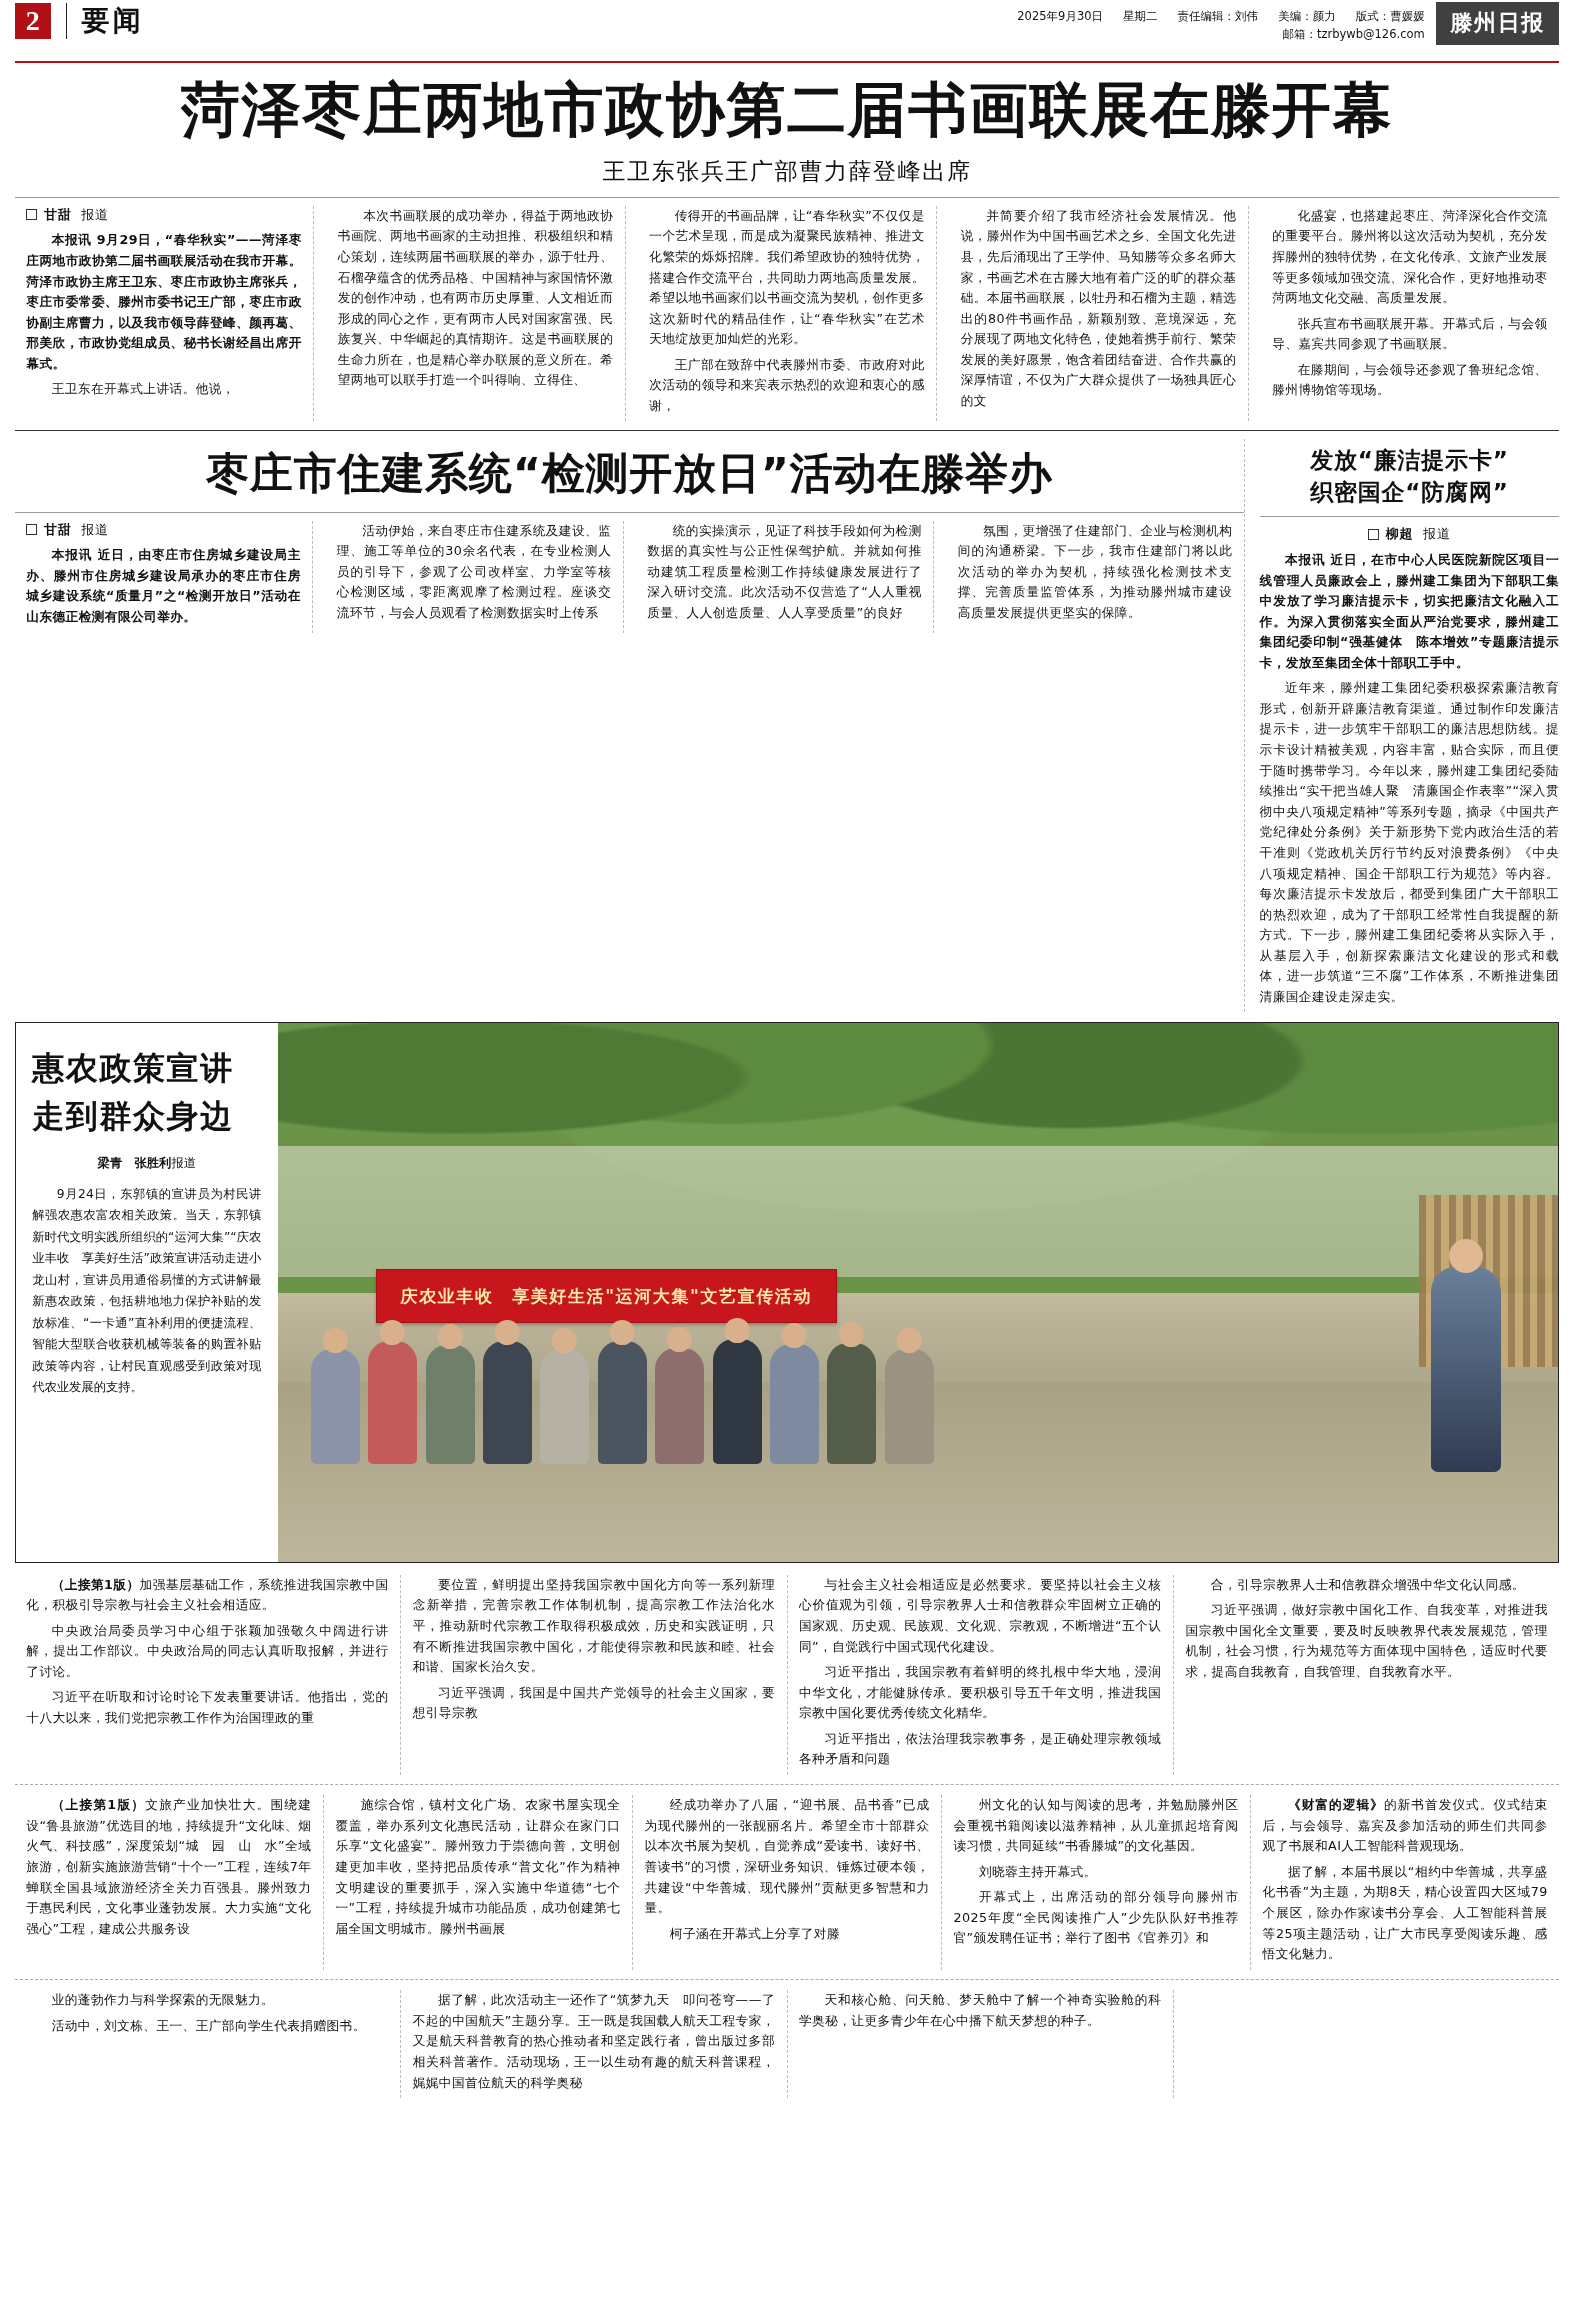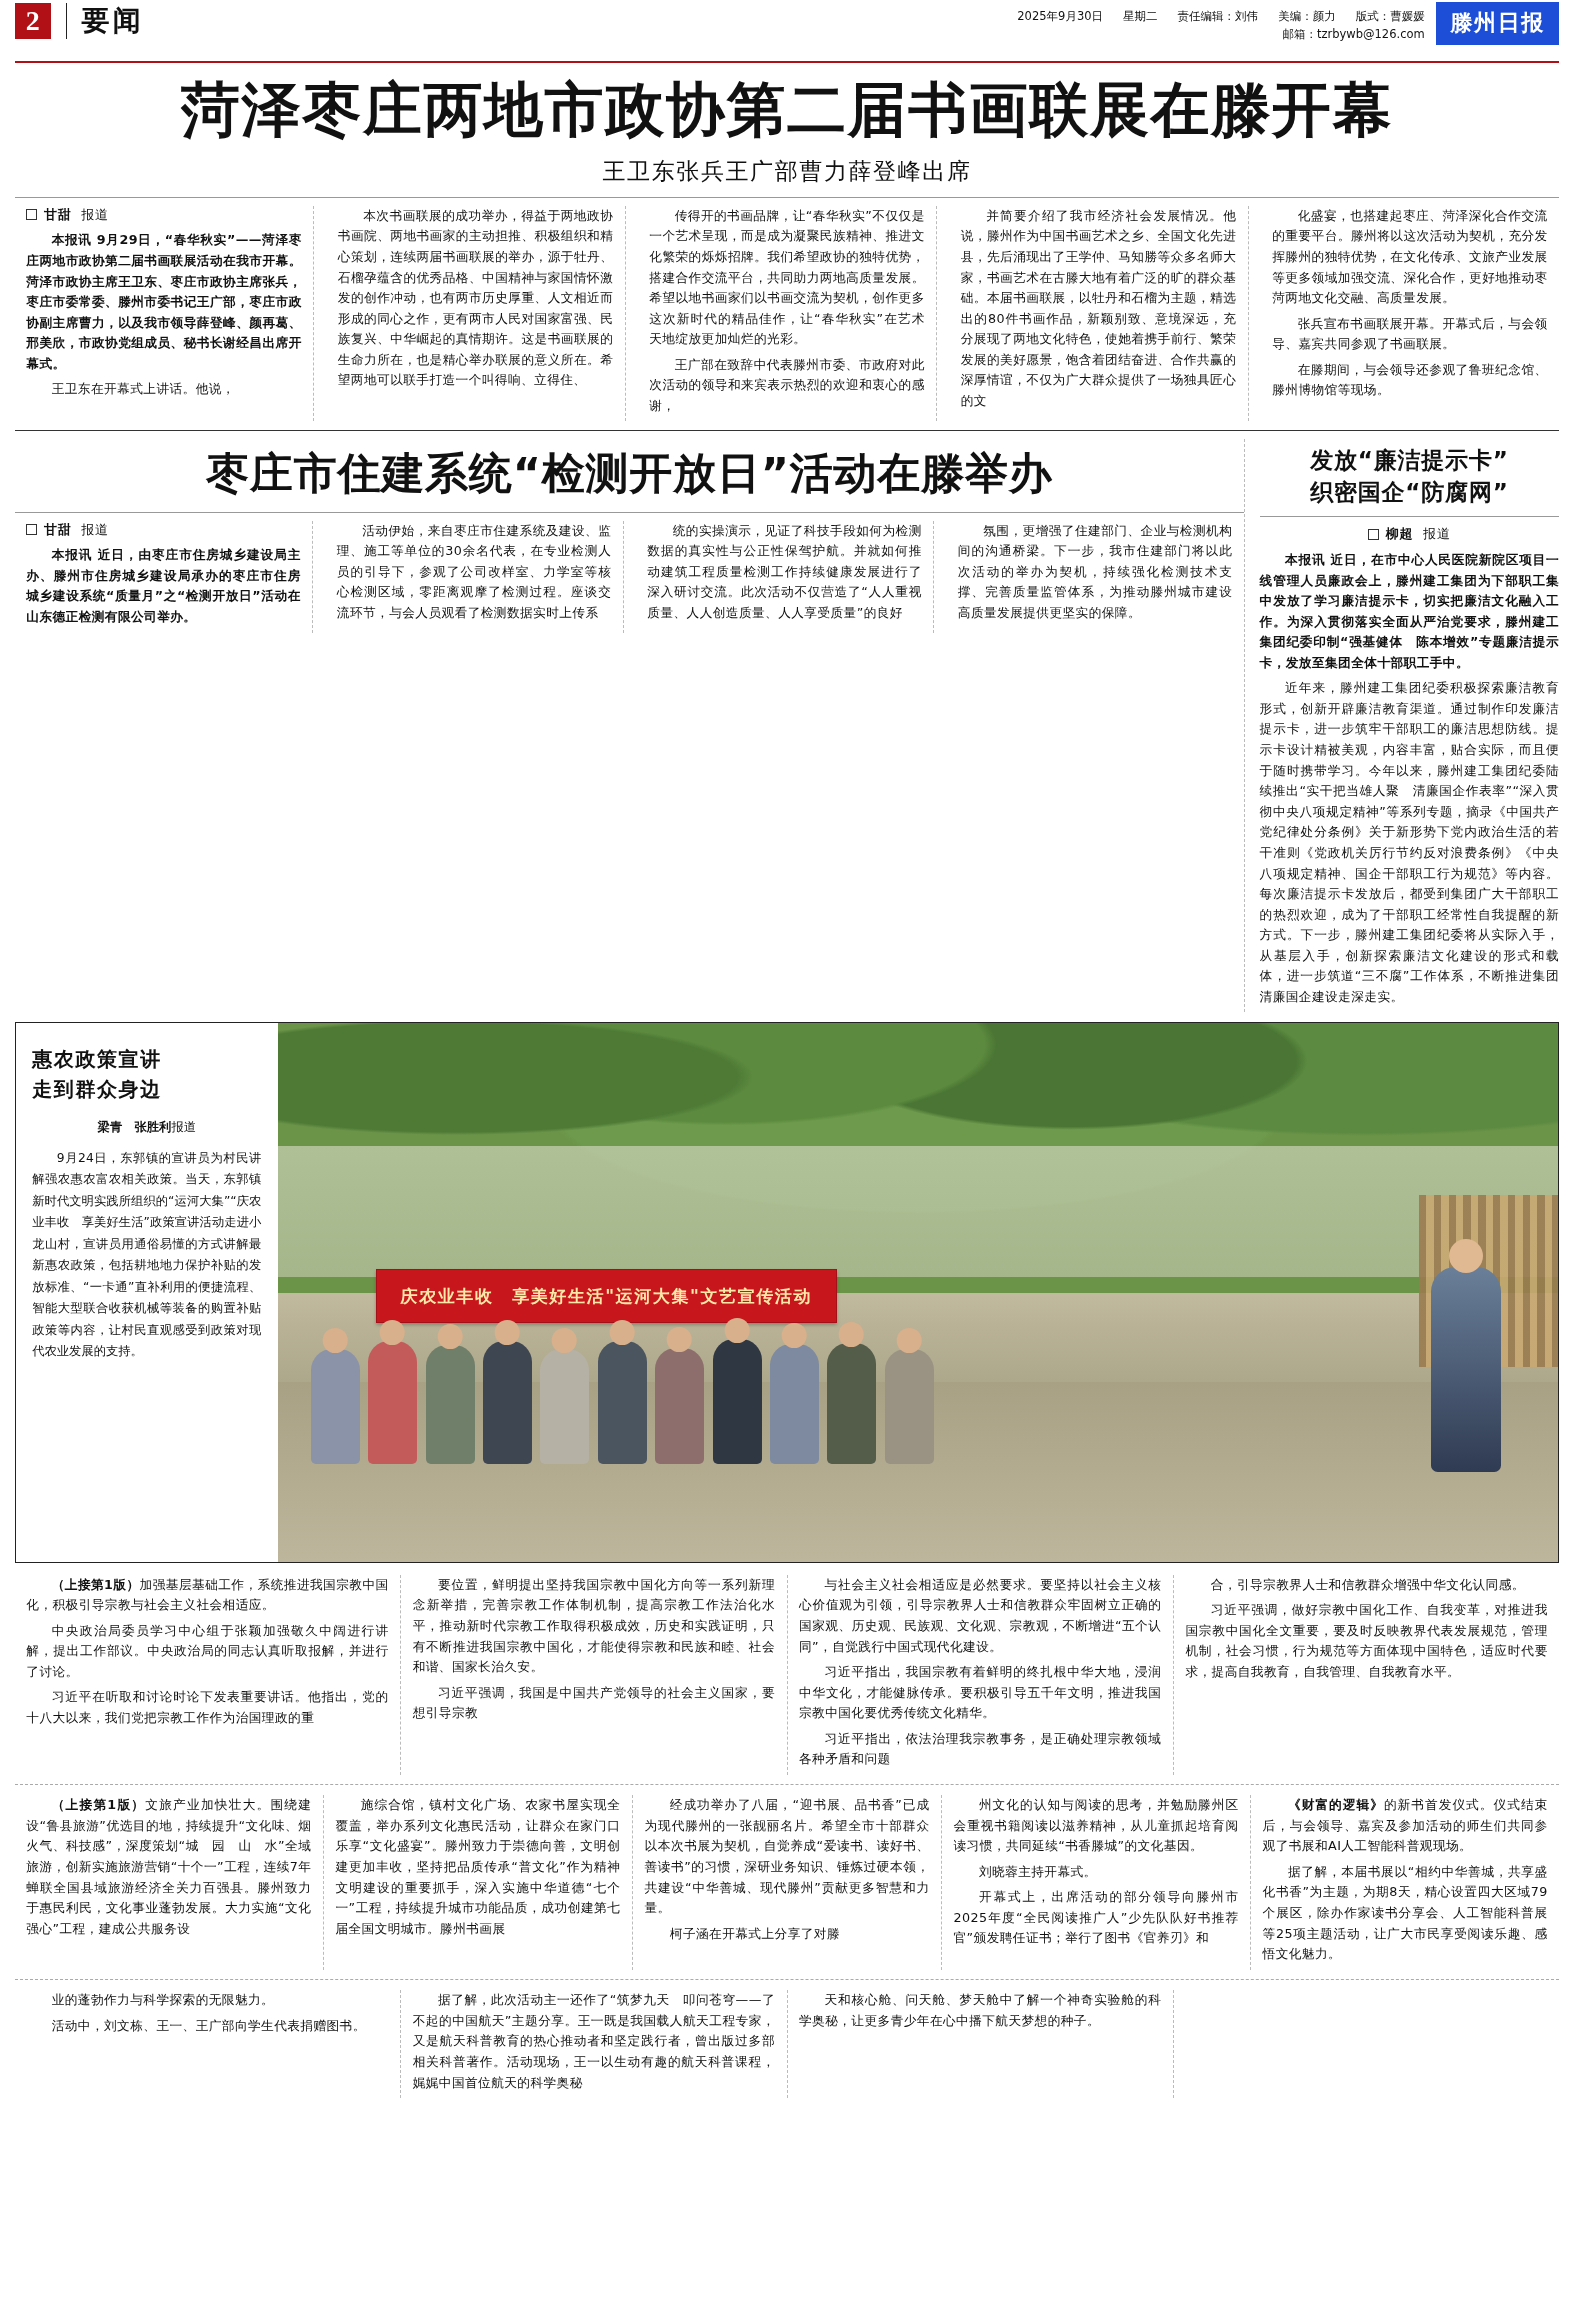--- a/index.html
+++ b/index.html
@@ -52,21 +52,21 @@
     line-height:18px;
     padding-top:6.6px;
     padding-right:11.5px;
     font-family:"DejaVu Sans",sans-serif;
     white-space:nowrap;
   }
   .masthead-meta .row1 span{margin-left:16.4px;}
   .masthead-meta .row2 span{margin-left:16.4px;}
   .paper-logo{
     width:123px;height:43px;
-    background:#1d4ed8;
+    background:#404040;
     color:#fff;
     display:flex;align-items:center;justify-content:center;
     font-size:22px;font-weight:bold;
     letter-spacing:1.6px;
     font-family:"DejaVu Sans",sans-serif;
     margin-top:1.6px;
   }
   
   .headline-1{
     text-align:center;
@@ -147,21 +147,21 @@
     display:flex;
     height:541px;
     box-sizing:border-box;
   }
   .pkg-text{
     flex:0 0 262px;
     padding:21px 16.4px 8.2px;
     box-sizing:border-box;
   }
   .pkg-title{
-    font-size:20px;
+    font-size:32px;
     font-weight:bold;
     line-height:1.5;
     letter-spacing:1.6px;
     font-family:"DejaVu Sans",sans-serif;
     margin-bottom:14.8px;
   }
   .pkg-byline{
     display:flex;align-items:center;justify-content:center;
     font-size:12.3px;margin-bottom:11.5px;
     font-family:"DejaVu Sans",sans-serif;

